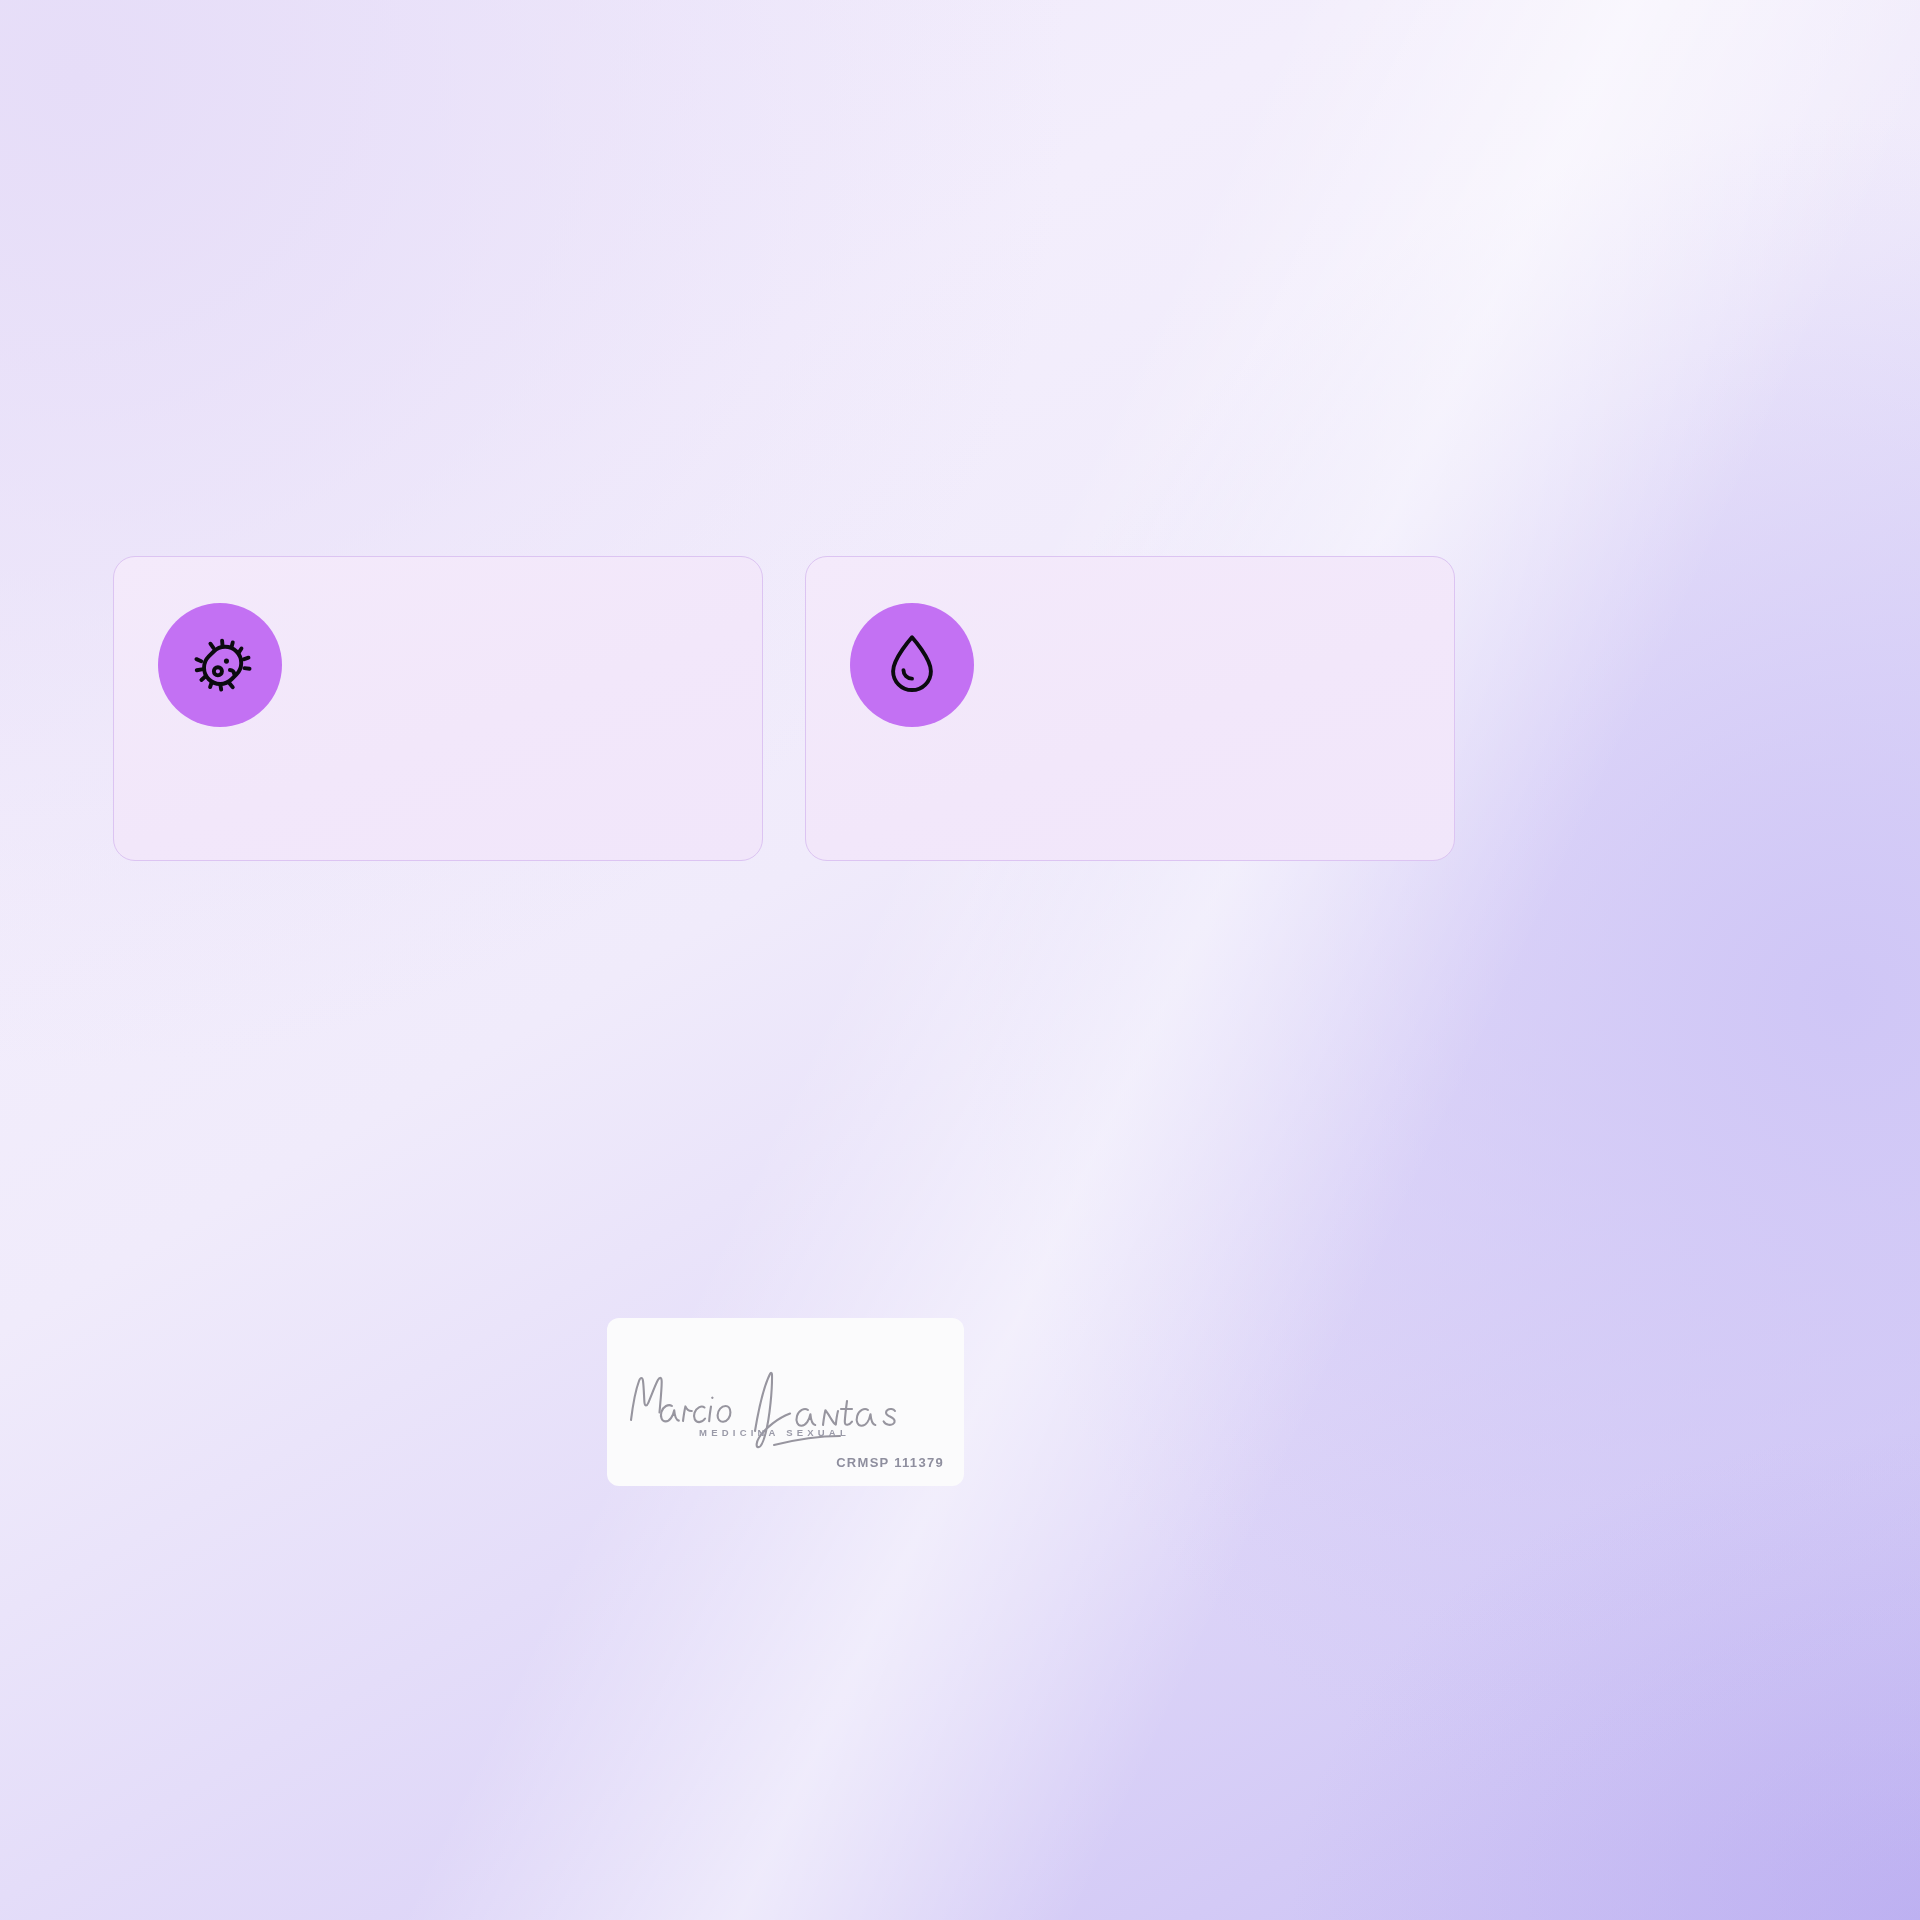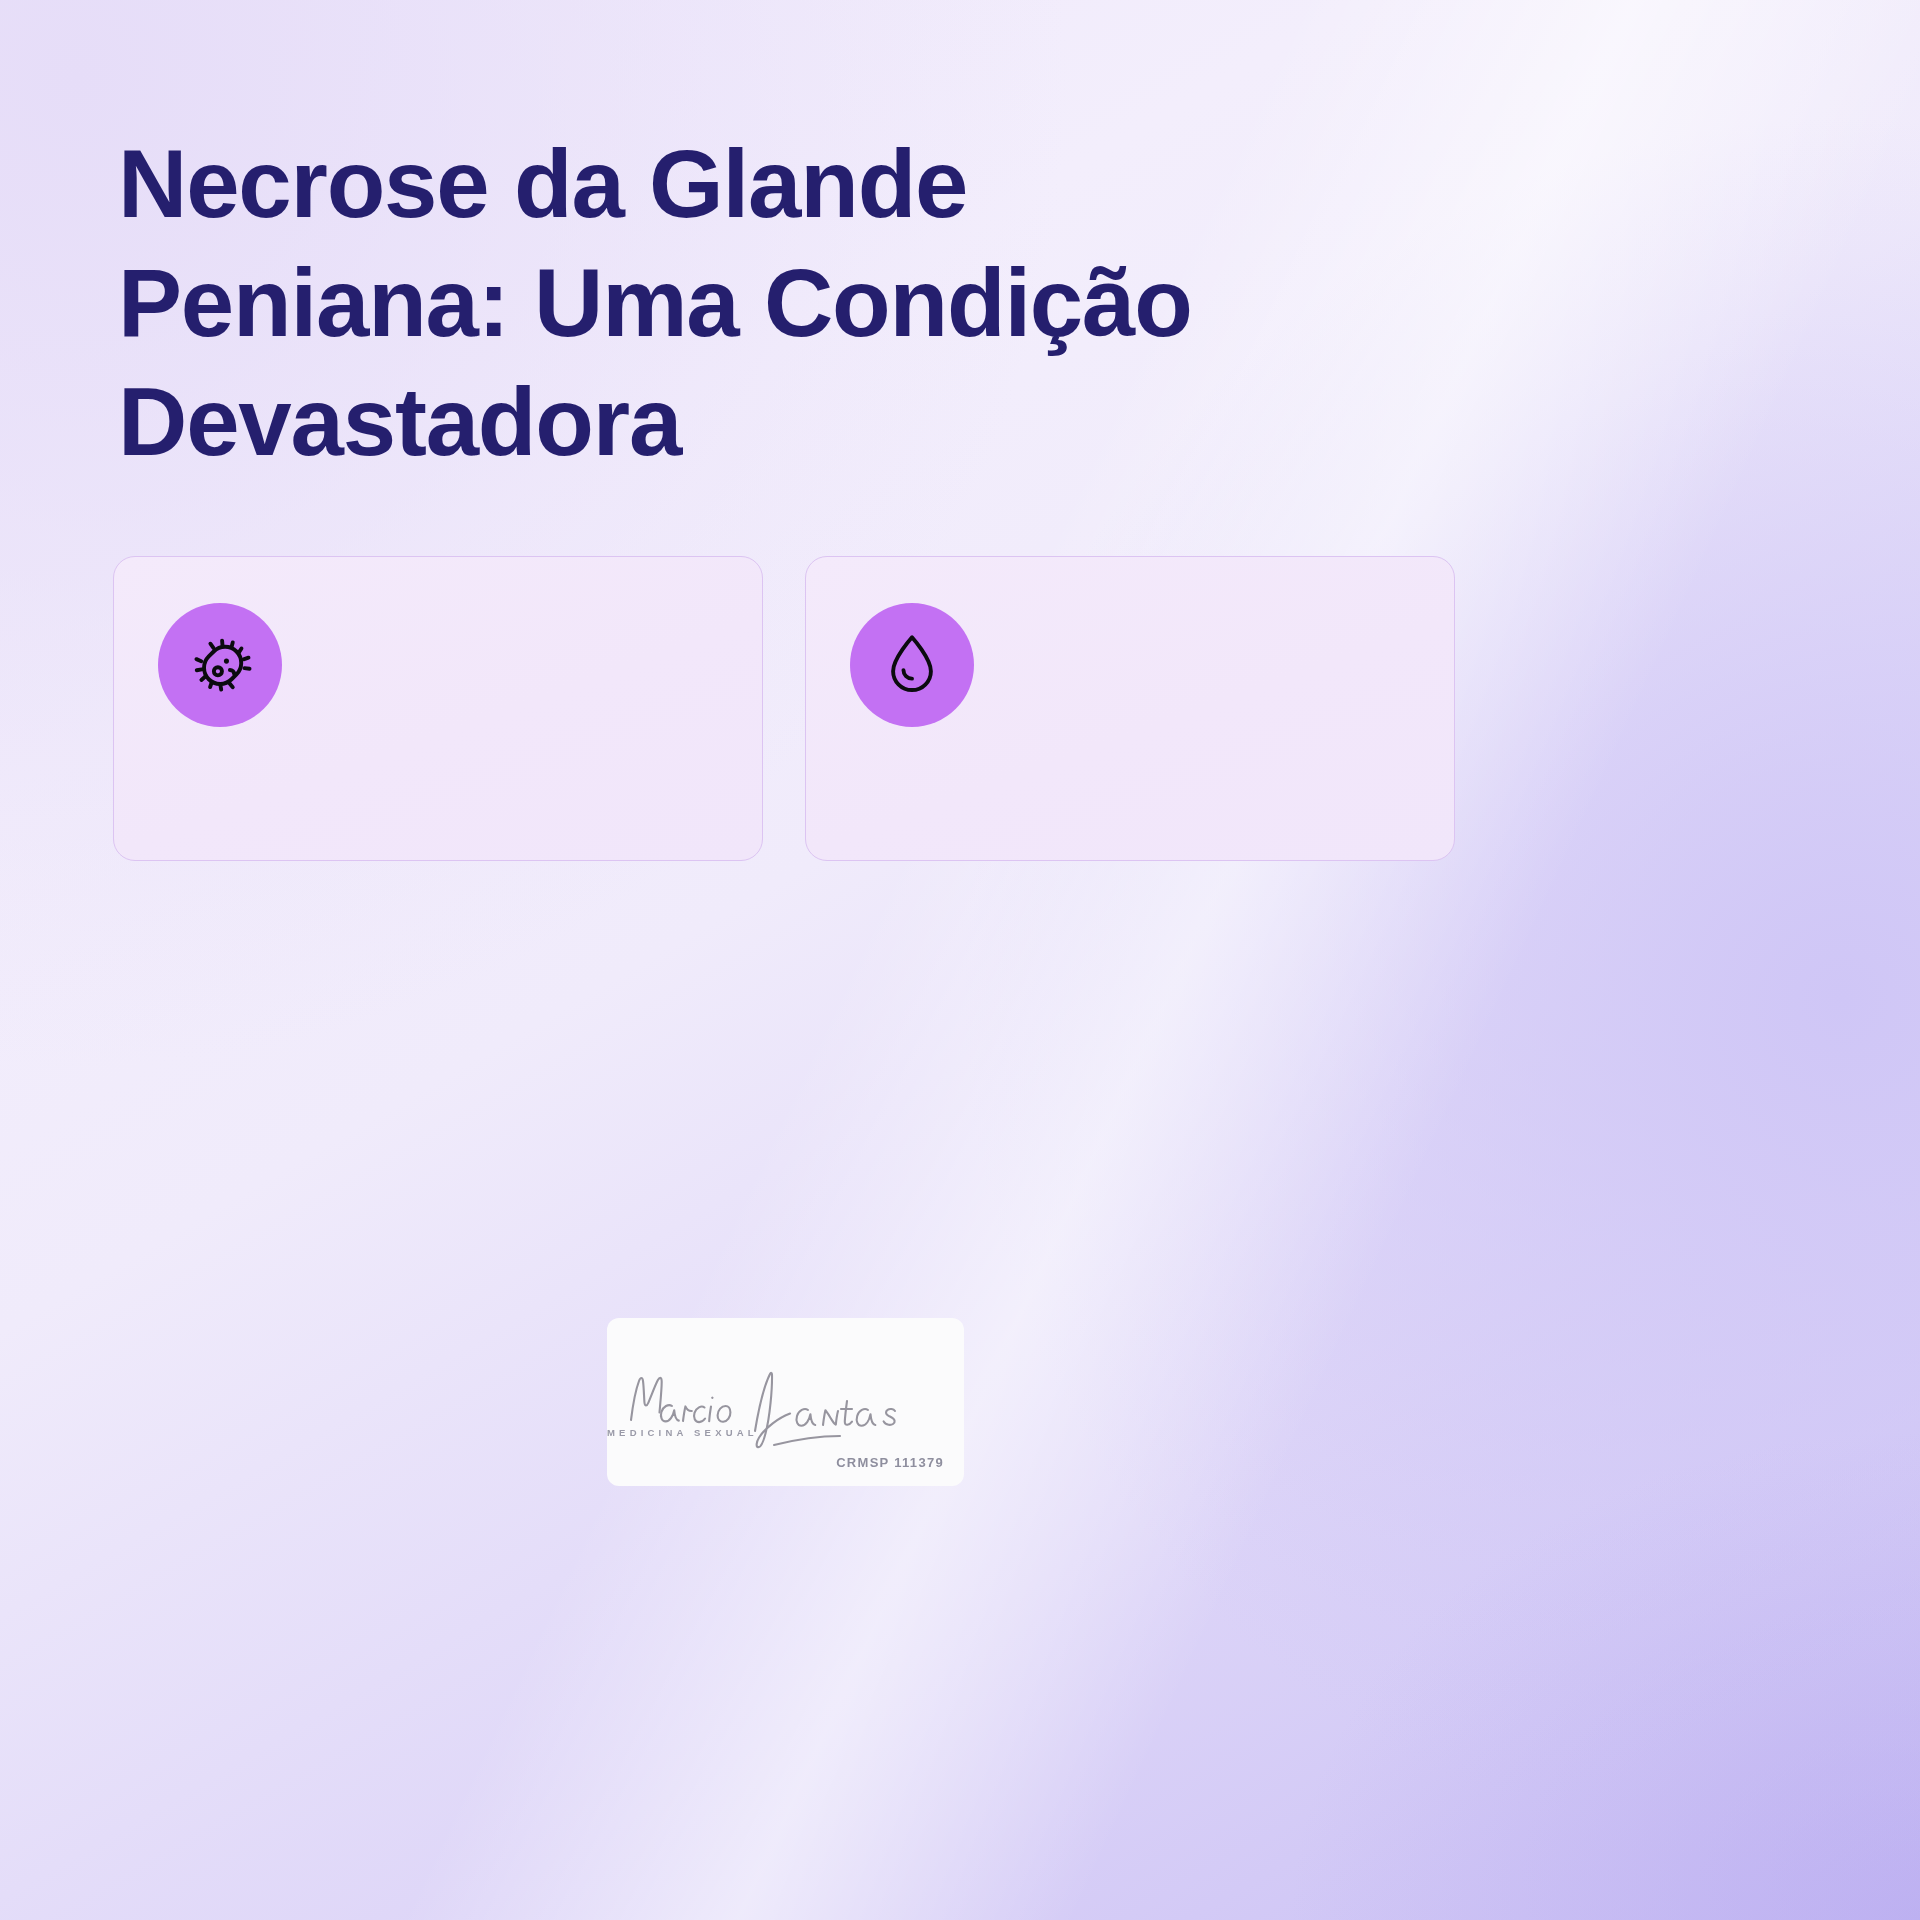--- a/index.html
+++ b/index.html
@@ -80,21 +80,21 @@
     width:357px; height:168px;
     background:#fbfbfc;
     border-radius:12px;
     overflow:hidden;
   }
   #logo svg { display:block; }
   #logo-sub {
     position:absolute;
     left:0; right:22px;
     top:109px;
-    text-align:left;
+    text-align:center;
     font-size:9.5px;
     letter-spacing:4.2px;
     font-weight:700;
     color:#9a9aa8;
   }
   #logo-crm {
     position:absolute;
     left:0; right:20px;
     top:137px;
     text-align:right;
@@ -105,21 +105,20 @@
   }
 </style>
 </head>
 <body>
 
 <div id="bg-layer"></div>
 <div id="bg-sheen"></div>
 
 <div id="page">
 
-  <h1 id="title">Necrose da Glande Peniana: Uma Condição Devastadora</h1>
 
   <div id="grid">
 
     <div class="card r1">
       <div class="icon-circle">
         <span>
           <svg width="72" height="72" viewBox="0 0 48 48" fill="none" stroke="#0b0b0f" stroke-width="2.6" stroke-linecap="round" stroke-linejoin="round">
             <path d="M16.5 33.5c-4.2-4.2-4.2-11 0-15.2l3.3-3.3c4.2-4.2 11-4.2 15.2 0 4.2 4.2 4.2 11 0 15.2l-3.3 3.3c-4.2 4.2-11 4.2-15.2 0z"></path>
             <path d="M11.5 21.5l-3.2-1.4M11.9 26.9l-3.4.6M14.2 31.7l-2.6 2.3M18.5 35.4l-1.1 3.3M24.2 37l.6 3.4M30.3 36.1l2.2 2.7M36.4 15.9l1.9-2.9M31.6 12.3l.9-3.3M25.7 11.2l-.3-3.4M19.6 12.6l-2-2.8M39.7 20.2l3.3-1.1M40.3 26.1l3.4.4"></path>
             <circle cx="28.3" cy="21.4" r="1.7" fill="#0b0b0f" stroke="none"></circle>

